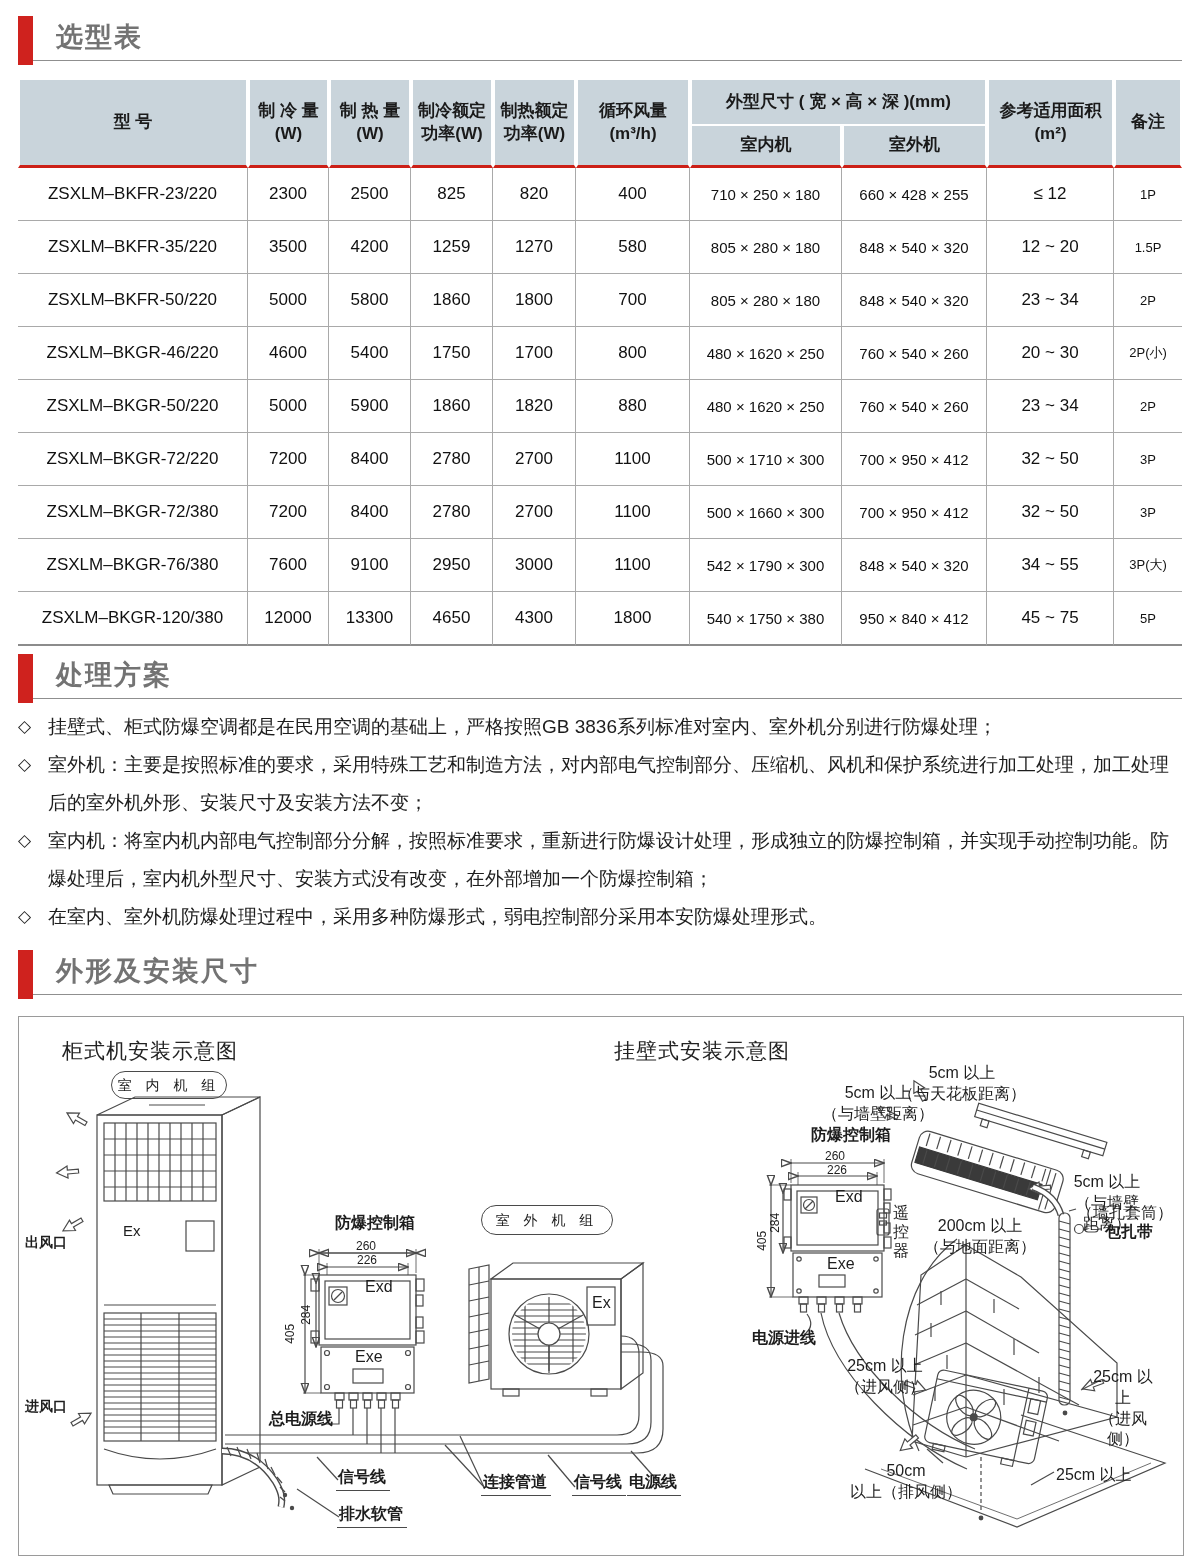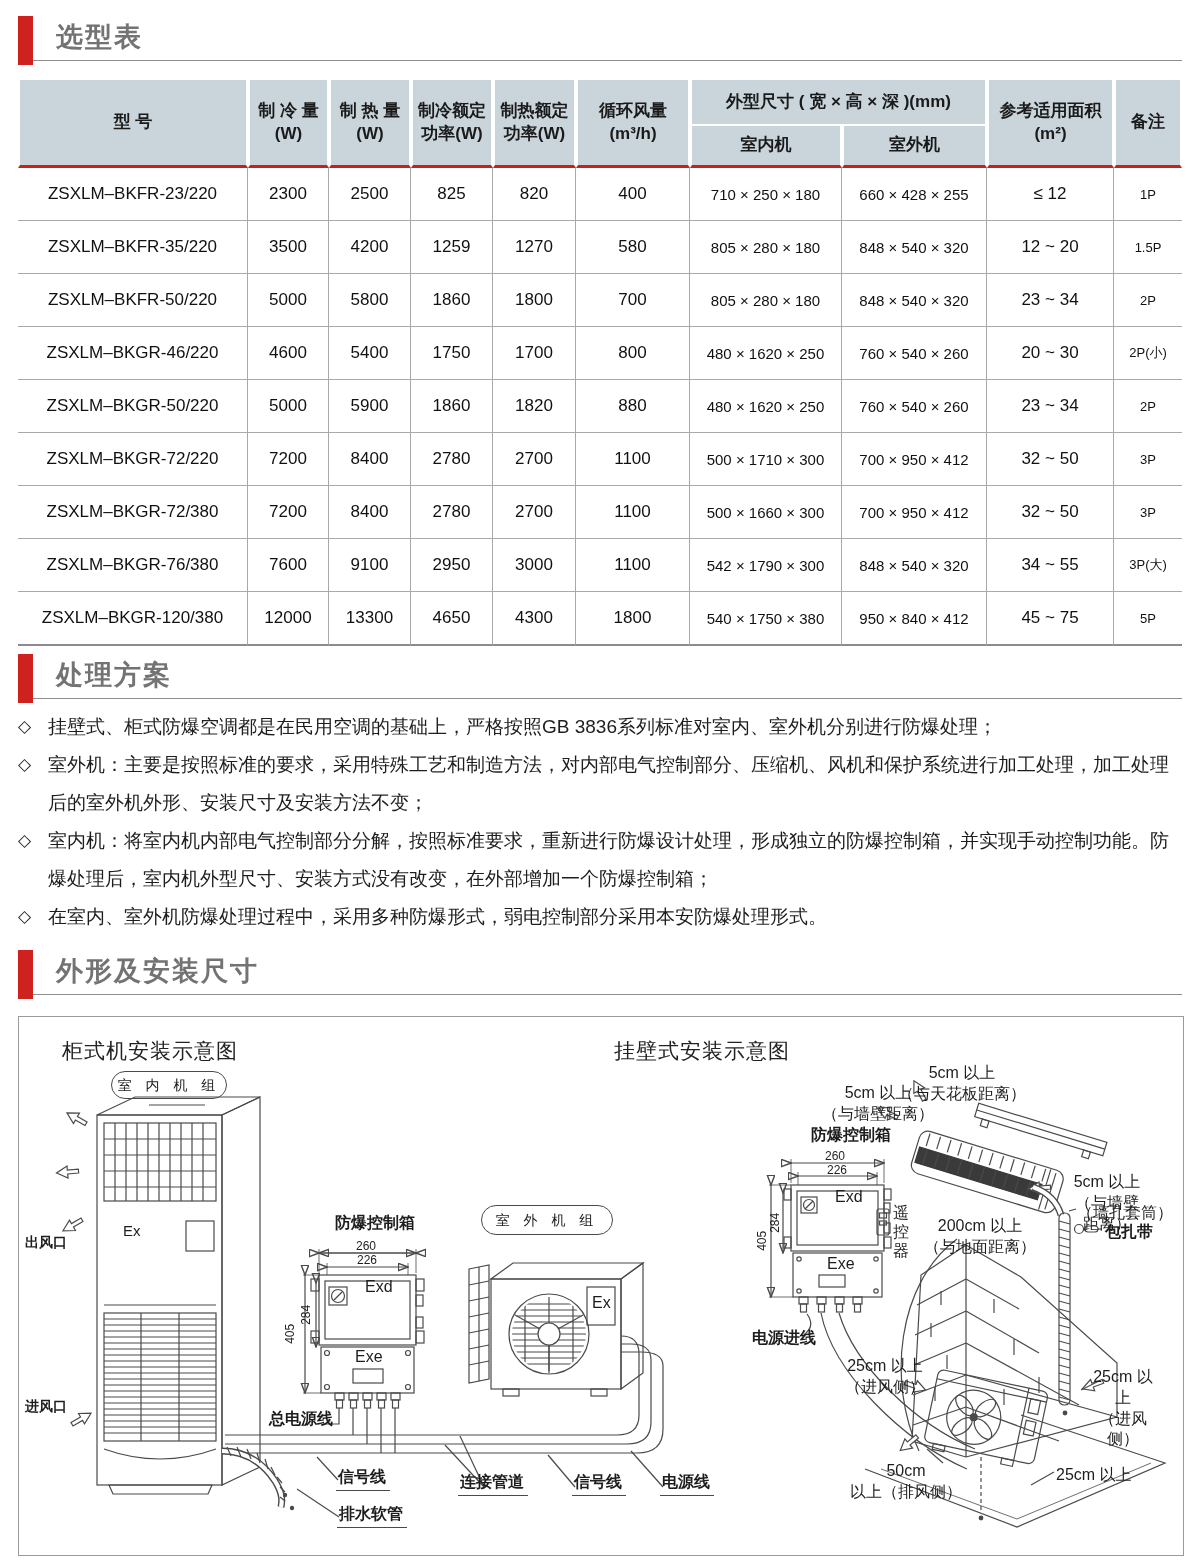--- a/index.html
+++ b/index.html
@@ -628,23 +628,23 @@
     <div class="dlbl sm" style="left:337px;top:222px;">260</div>
     <div class="dlbl sm" style="left:338px;top:236px;">226</div>
     <div class="dlbl vrot" style="left:257px;top:309px;">405</div>
     <div class="dlbl vrot" style="left:273px;top:290px;">284</div>
     <div class="dlbl" style="left:346px;top:260px;">Exd</div>
     <div class="dlbl" style="left:336px;top:330px;">Exe</div>
     <div class="dlbl" style="left:250px;top:392px;font-weight:bold;">总电源线</div>
     <div class="dlbl undl" style="left:317px;top:450px;font-weight:bold;">信号线</div>
     <div class="dlbl undl" style="left:318px;top:487px;font-weight:bold;">排水软管</div>
     <div class="dlbl" style="left:573px;top:276px;">Ex</div>
-    <div class="dlbl undl" style="left:439px;top:455px;font-weight:bold;">连接管道</div>
+    <div class="dlbl undl" style="left:462px;top:455px;font-weight:bold;">连接管道</div>
     <div class="dlbl undl" style="left:553px;top:455px;font-weight:bold;">信号线</div>
-    <div class="dlbl undl" style="left:641px;top:455px;font-weight:bold;">电源线</div>
+    <div class="dlbl undl" style="left:608px;top:455px;font-weight:bold;">电源线</div>
 
     <div class="dlbl ctr" style="left:943px;top:46px;">5cm 以上
 （与天花板距离）</div>
     <div class="dlbl ctr" style="left:859px;top:66px;">5cm 以上
 （与墙壁距离）</div>
     <div class="dlbl" style="left:792px;top:108px;font-weight:bold;">防爆控制箱</div>
     <div class="dlbl sm" style="left:806px;top:132px;">260</div>
     <div class="dlbl sm" style="left:808px;top:146px;">226</div>
     <div class="dlbl vrot" style="left:729px;top:216px;">405</div>
     <div class="dlbl vrot" style="left:742px;top:198px;">284</div>

